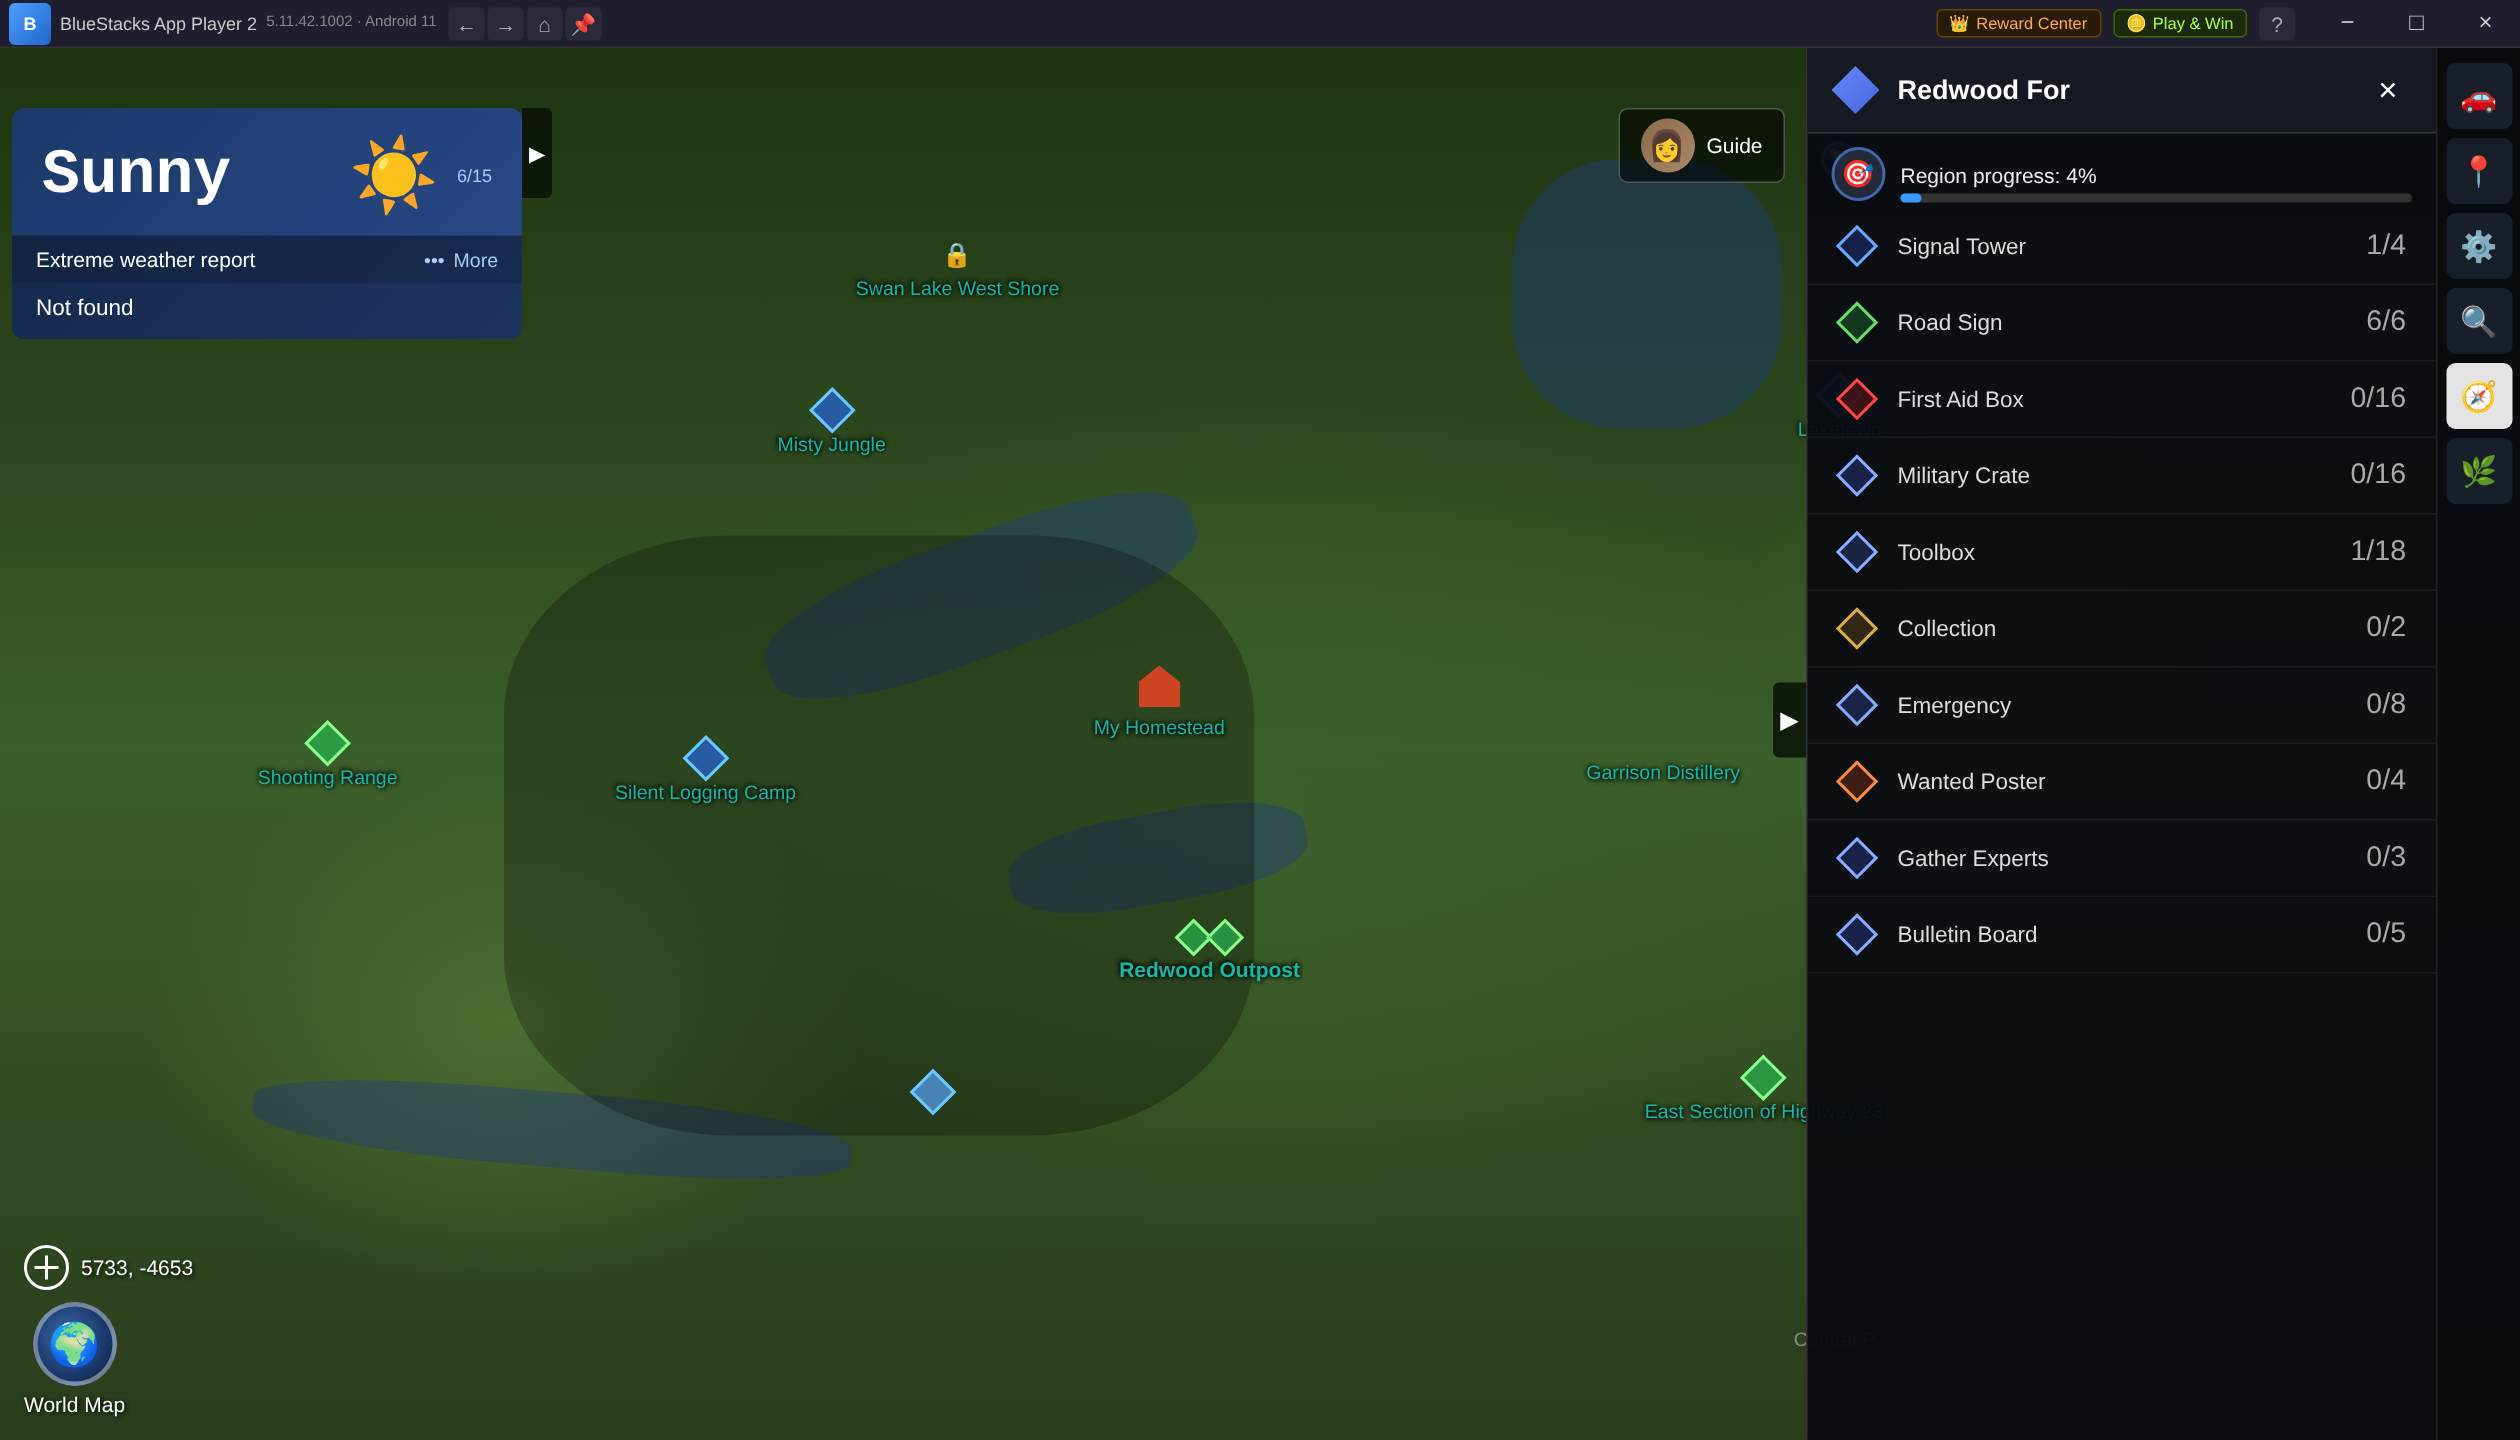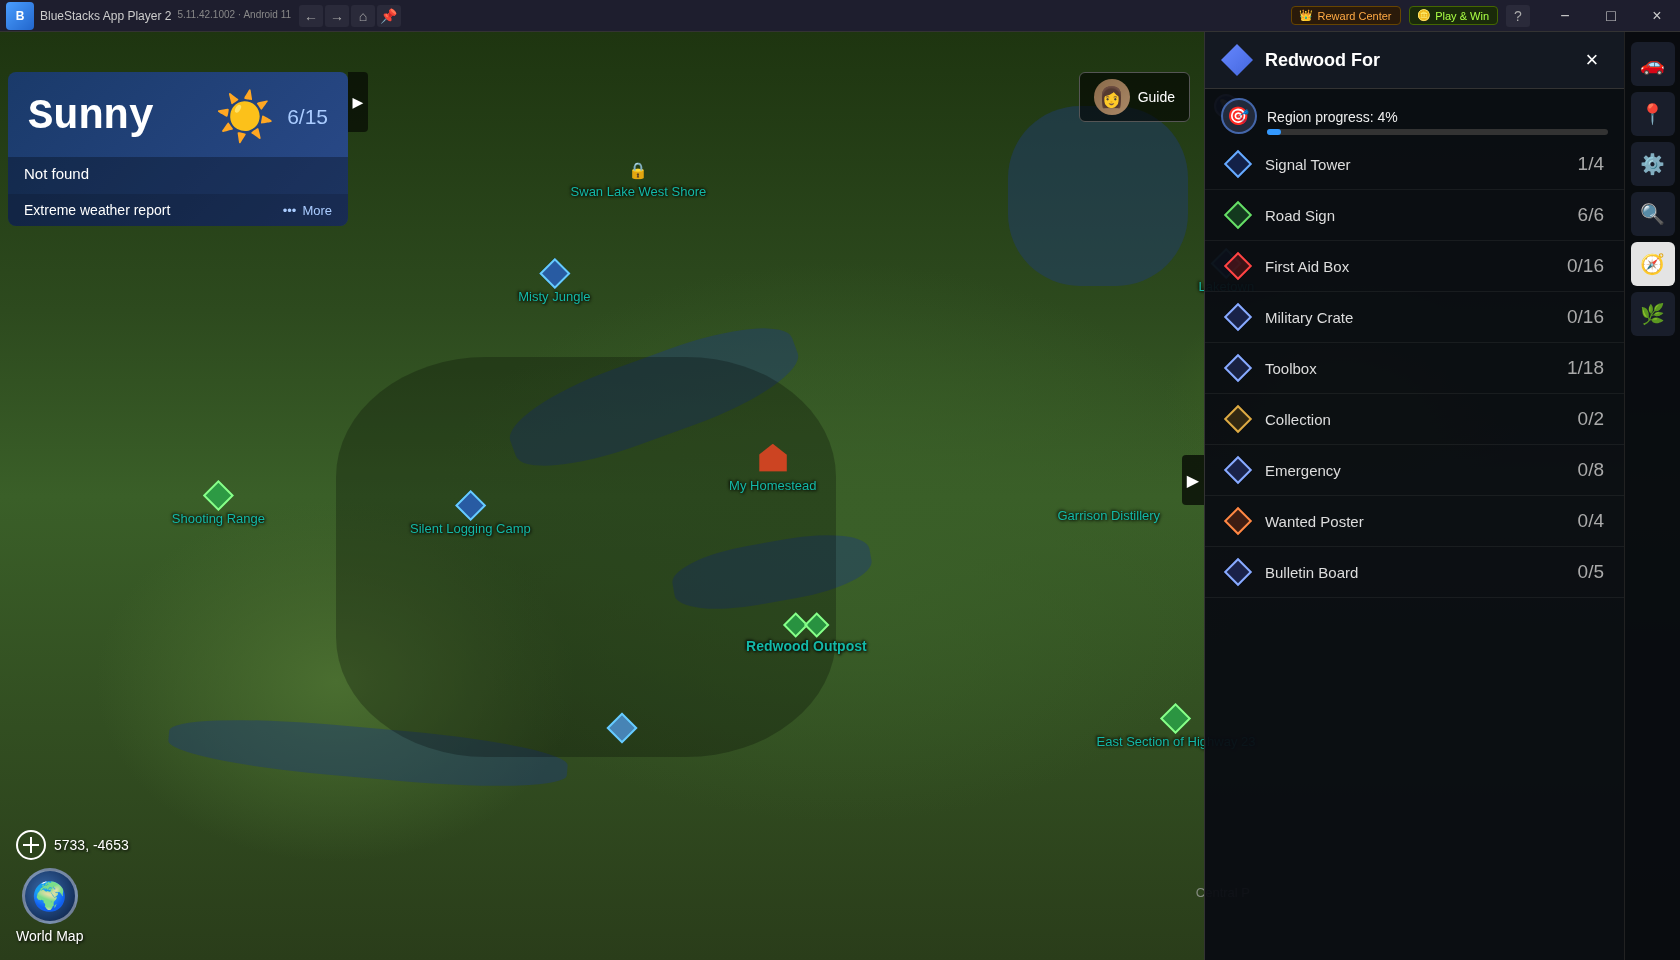--- a/index.html
+++ b/index.html
@@ -124,21 +124,21 @@
       font-size: 42px;
       font-weight: bold;
       color: #fff;
       flex: 1;
       font-family: Liberation Mono, monospace;
     }
     #weather-icon-wrap {
       font-size: 48px;
     }
     #weather-counter {
-      font-size: 21px;
+      font-size: 12px;
       color: #aaccff;
       margin-left: auto;
     }
     #weather-footer {
       background: rgba(0,0,0,0.4);
       padding: 8px 16px;
       display: flex;
       align-items: center;
       justify-content: space-between;
     }
@@ -579,29 +579,29 @@
   </div>
 
   <div id="weather-panel">
     <div id="weather-main">
       <div style="flex:1;">
         <div id="weather-title">Sunny</div>
       </div>
       <div id="weather-icon-wrap">☀️</div>
       <div id="weather-counter">6/15</div>
     </div>
-    <div id="weather-not-found">
-      <span>Not found</span>
-    </div>
     <div id="weather-footer">
       <span class="label">Extreme weather report</span>
       <div class="dots-more">
         <span>•••</span>
         <span>More</span>
       </div>
+    </div>
+    <div id="weather-not-found">
+      <span>Not found</span>
     </div>
   </div>
 
   <div id="collapse-arrow">
     <span>▶</span>
   </div>
 
   <div id="guide-btn">
     <div id="guide-avatar">👩</div>
     <span>Guide</span>
@@ -693,20 +693,27 @@
     </div>
 
     <div class="item-row">
       <div style="width:26px;height:26px;display:flex;align-items:center;justify-content:center;">
         <div class="diamond-marker dm-wanted"></div>
       </div>
       <span class="item-name">Wanted Poster</span>
       <span class="item-count">0/4</span>
     </div>
 
+    <div class="item-row">
+      <div style="width:26px;height:26px;display:flex;align-items:center;justify-content:center;">
+        <div class="diamond-marker dm-gather"></div>
+      </div>
+      <span class="item-name">Gather Experts</span>
+      <span class="item-count">0/3</span>
+    </div>
 
     <div class="item-row">
       <div style="width:26px;height:26px;display:flex;align-items:center;justify-content:center;">
         <div class="diamond-marker dm-bulletin"></div>
       </div>
       <span class="item-name">Bulletin Board</span>
       <span class="item-count">0/5</span>
     </div>
   </div>
 </div>

